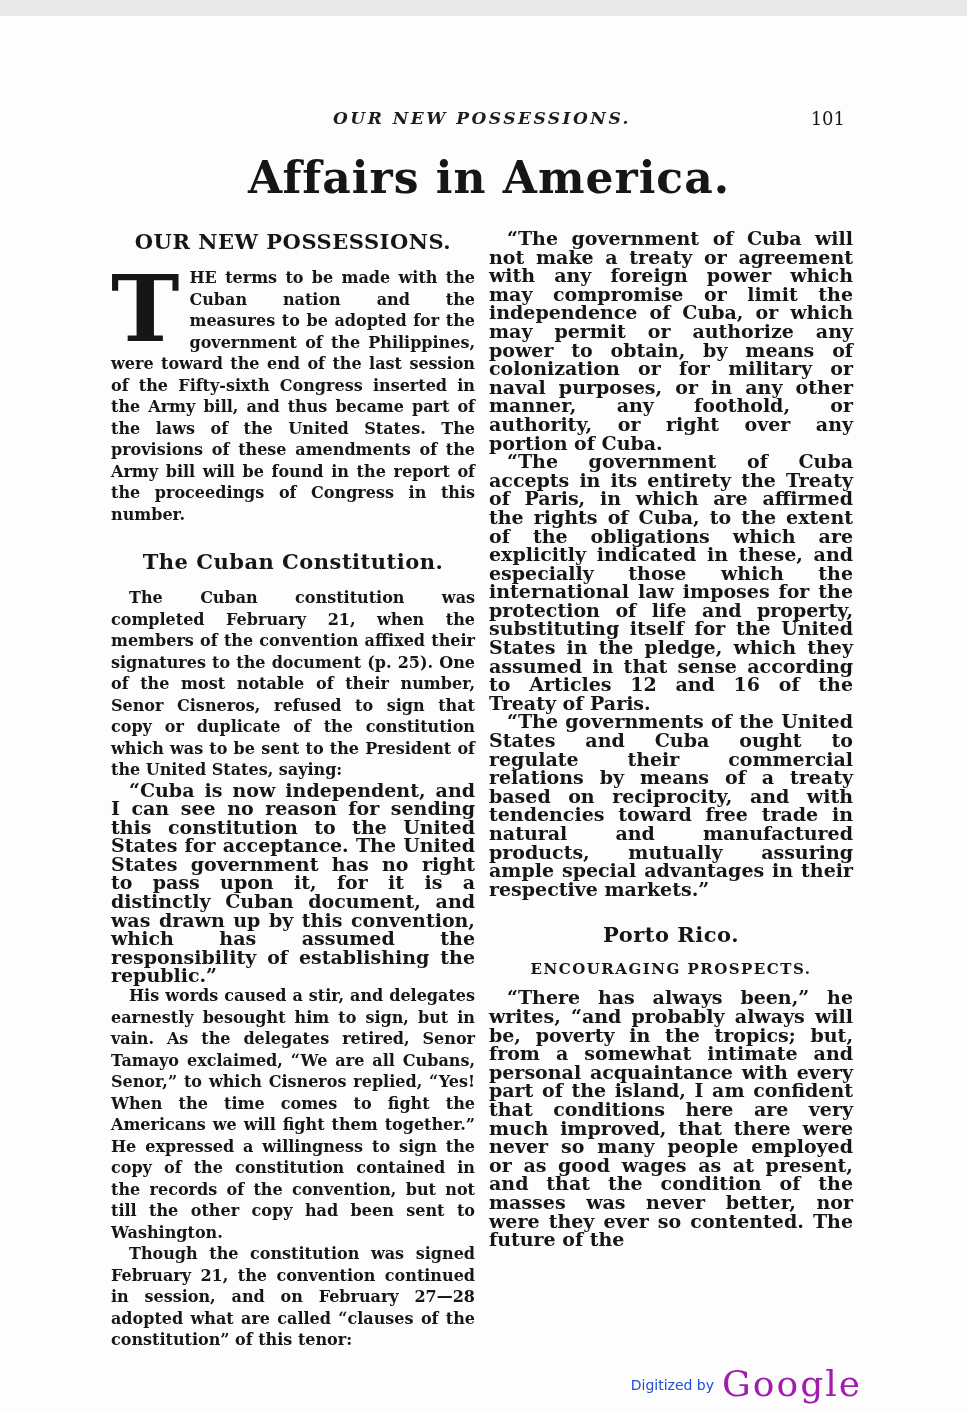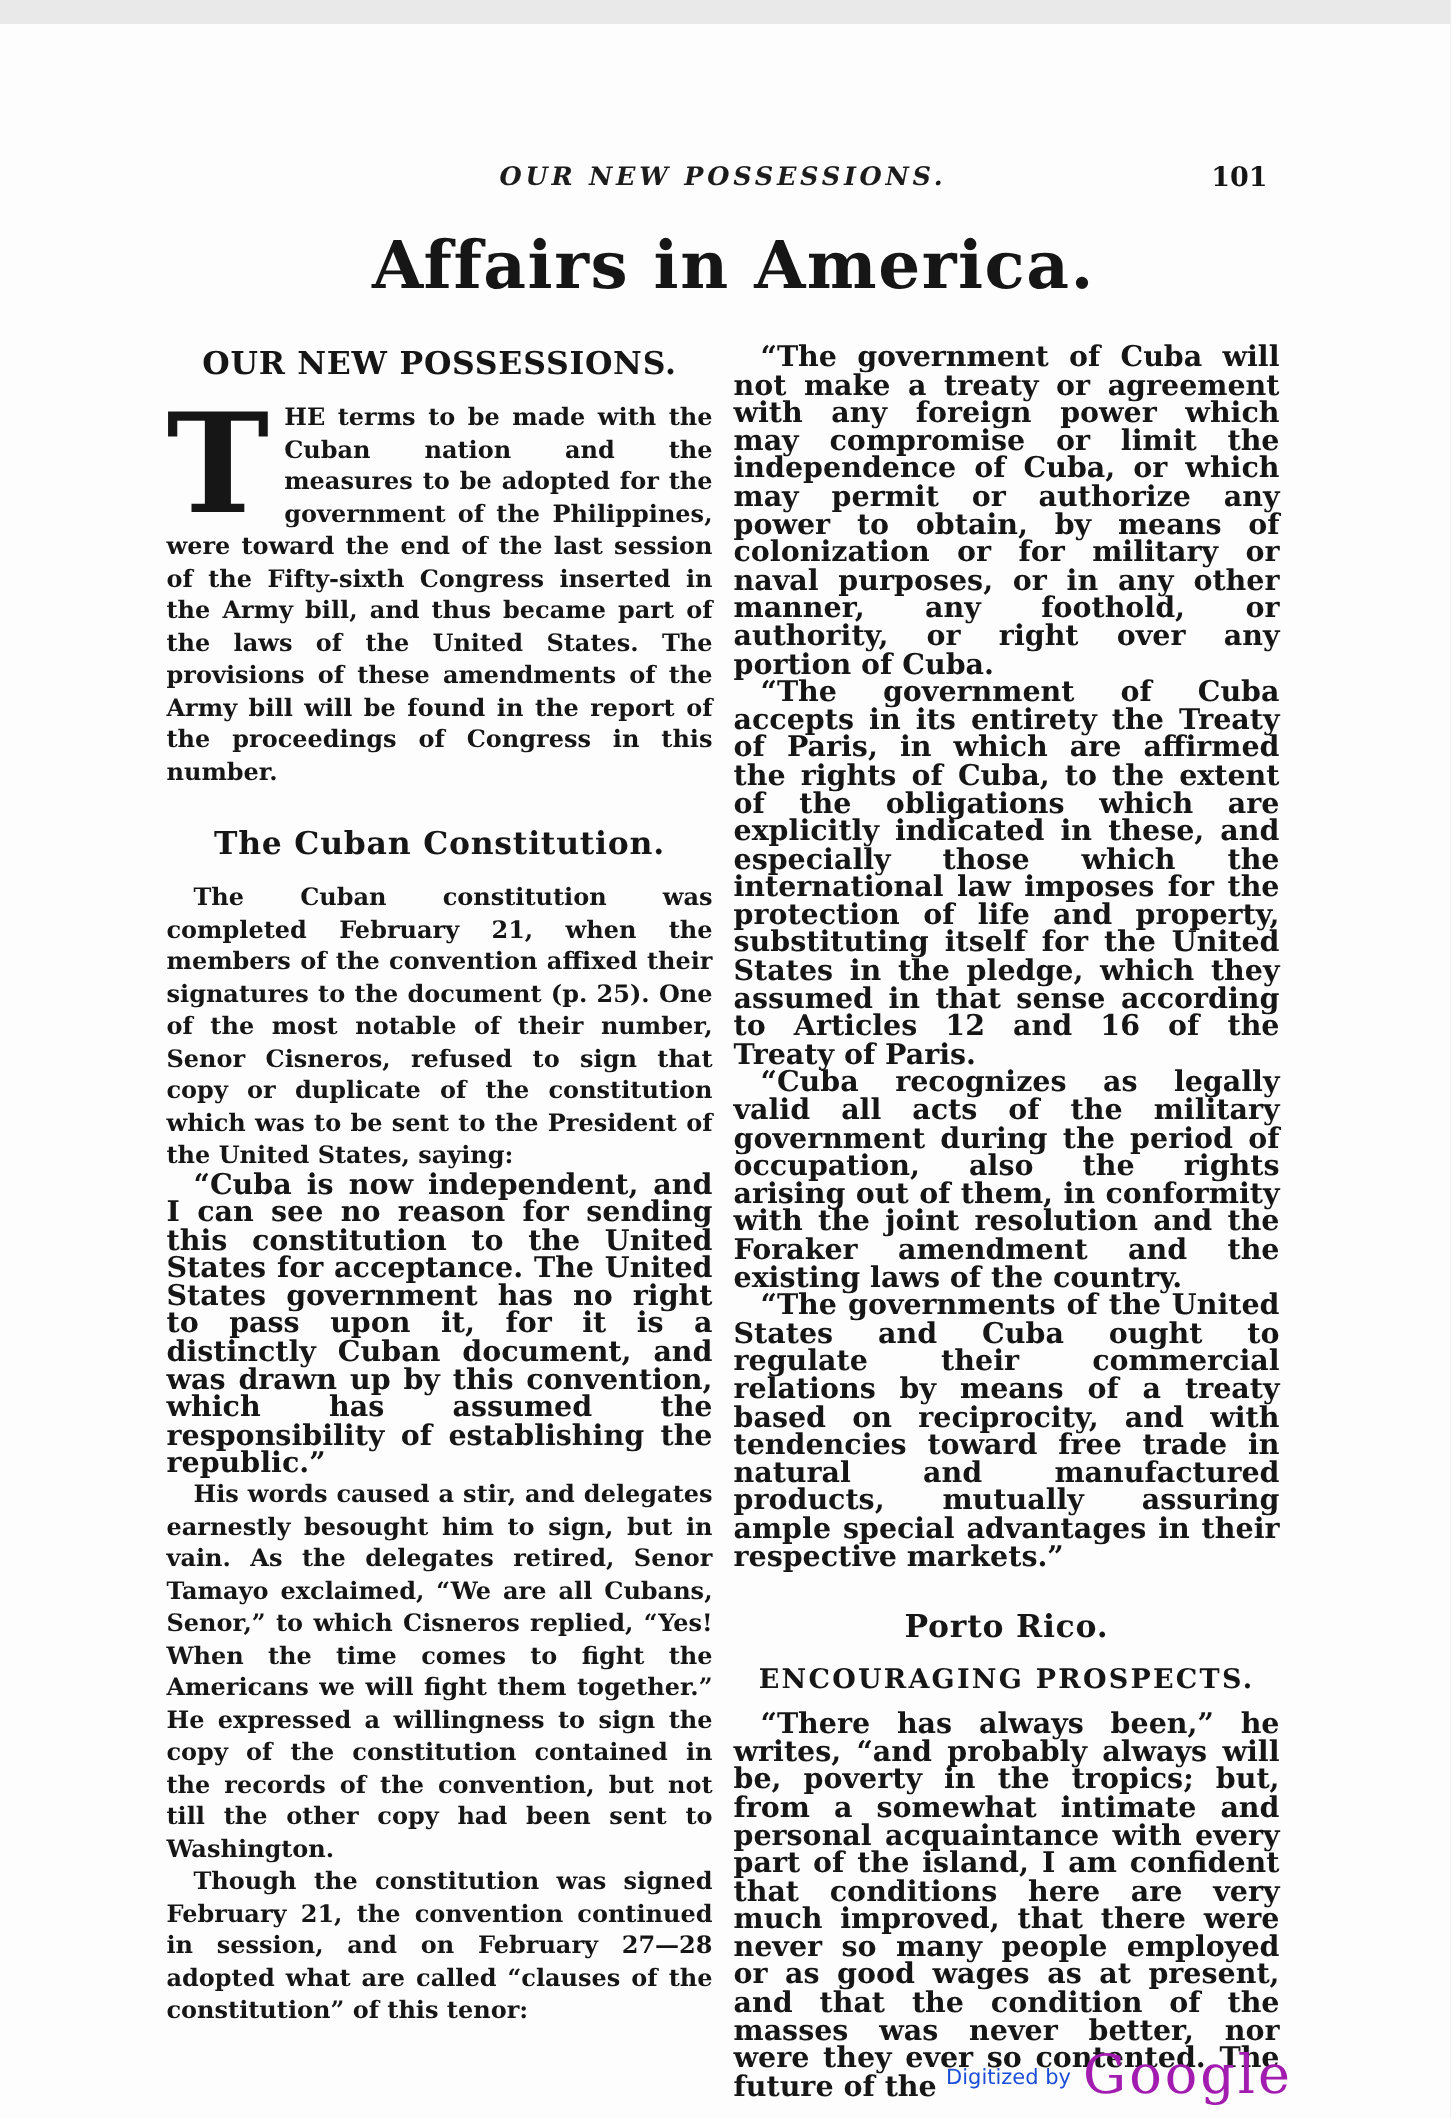--- a/index.html
+++ b/index.html
@@ -31,21 +31,21 @@
     font-weight: bold;
     font-size: 17px;
     letter-spacing: 2.5px;
     color: #1c1c1c;
   }
   .rh-page-num {
     position: absolute;
     right: 8px;
     top: 0;
     font-style: normal;
-    font-weight: bold;
+    font-weight: normal;
     font-size: 18px;
     letter-spacing: 0;
   }
   .main-title {
     margin: 18px 0 26px 0;
     text-align: center;
     font-size: 44px;
     font-weight: bold;
     letter-spacing: 1px;
     font-family: "DejaVu Serif", serif;
@@ -65,21 +65,21 @@
     font-size: 21px;
     font-weight: bold;
     letter-spacing: 0.5px;
   }
   .section-heading.first {
     margin-top: 0;
   }
   .sub-heading {
     margin: 4px 0 10px 0;
     text-align: center;
-    font-size: 18px;
+    font-size: 15px;
     font-weight: bold;
     letter-spacing: 1.5px;
   }
   p.body-text, p.quote-text {
     margin: 0;
     text-align: justify;
     font-weight: bold;
   }
   p.body-text {
     font-size: 16px;
@@ -141,21 +141,20 @@
       <h2 class="section-heading">The Cuban Constitution.</h2>
       <p class="body-text indent">The Cuban constitution was completed February 21, when the members of the convention affixed their signatures to the document (p. 25). One of the most notable of their number, Senor Cisneros, refused to sign that copy or duplicate of the constitution which was to be sent to the President of the United States, saying:</p>
       <p class="quote-text indent">“Cuba is now independent, and I can see no reason for sending this constitution to the United States for acceptance. The United States government has no right to pass upon it, for it is a distinctly Cuban document, and was drawn up by this convention, which has assumed the responsibility of establishing the republic.”</p>
       <p class="body-text indent">His words caused a stir, and delegates earnestly besought him to sign, but in vain. As the delegates retired, Senor Tamayo exclaimed, “We are all Cubans, Senor,” to which Cisneros replied, “Yes! When the time comes to fight the Americans we will fight them together.” He expressed a willingness to sign the copy of the constitution contained in the records of the convention, but not till the other copy had been sent to Washington.</p>
       <p class="body-text indent">Though the constitution was signed February 21, the convention continued in session, and on February 27—28 adopted what are called “clauses of the constitution” of this tenor:</p>
     </div>
 
     <div class="col">
       <p class="quote-text indent">“The government of Cuba will not make a treaty or agreement with any foreign power which may compromise or limit the independence of Cuba, or which may permit or authorize any power to obtain, by means of colonization or for military or naval purposes, or in any other manner, any foothold, or authority, or right over any portion of Cuba.</p>
       <p class="quote-text indent">“The government of Cuba accepts in its entirety the Treaty of Paris, in which are affirmed the rights of Cuba, to the extent of the obligations which are explicitly indicated in these, and especially those which the international law imposes for the protection of life and property, substituting itself for the United States in the pledge, which they assumed in that sense according to Articles 12 and 16 of the Treaty of Paris.</p>
-      <p class="quote-text indent">“Cuba recognizes as legally valid all acts of the military government during the period of occupation, also the rights arising out of them, in conformity with the joint resolution and the Foraker amendment and the existing laws of the country.</p>
       <p class="quote-text indent">“The governments of the United States and Cuba ought to regulate their commercial relations by means of a treaty based on reciprocity, and with tendencies toward free trade in natural and manufactured products, mutually assuring ample special advantages in their respective markets.”</p>
 
       <h2 class="section-heading">Porto Rico.</h2>
       <h3 class="sub-heading">ENCOURAGING PROSPECTS.</h3>
       <p class="quote-text indent">“There has always been,” he writes, “and probably always will be, poverty in the tropics; but, from a somewhat intimate and personal acquaintance with every part of the island, I am confident that conditions here are very much improved, that there were never so many people employed or as good wages as at present, and that the condition of the masses was never better, nor were they ever so contented. The future of the</p>
     </div>
 
   </div>
 
   <div class="watermark">

